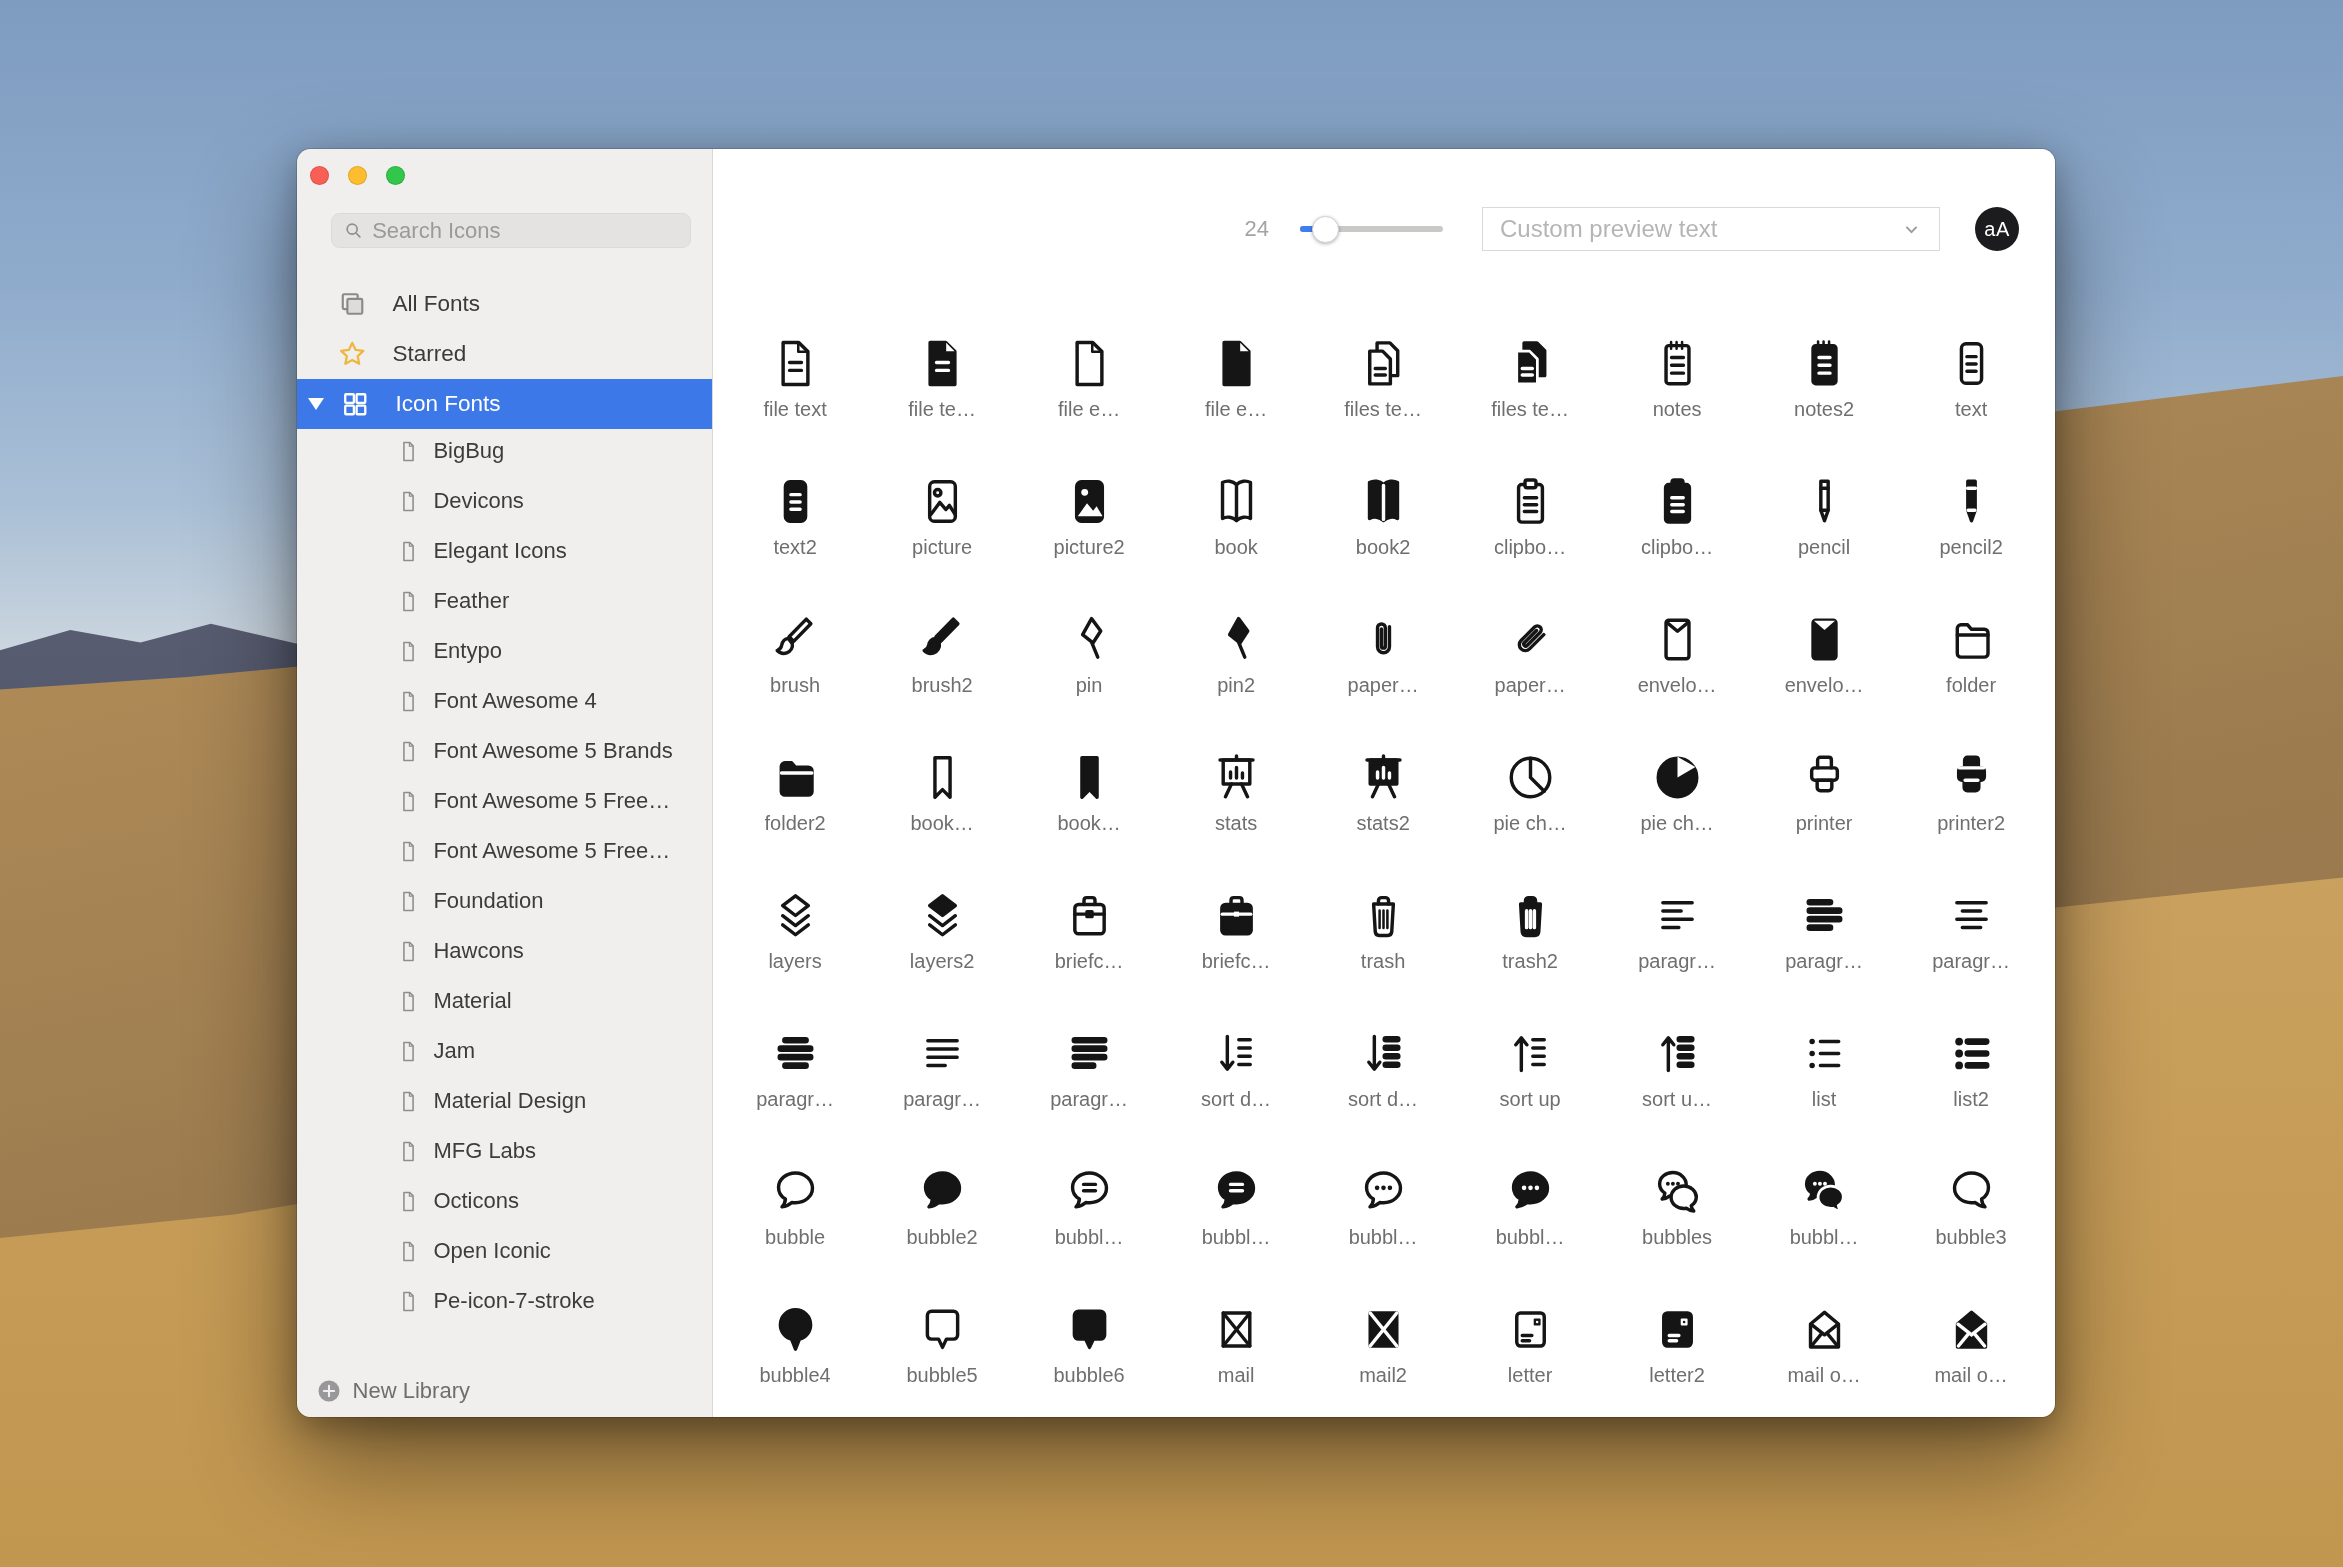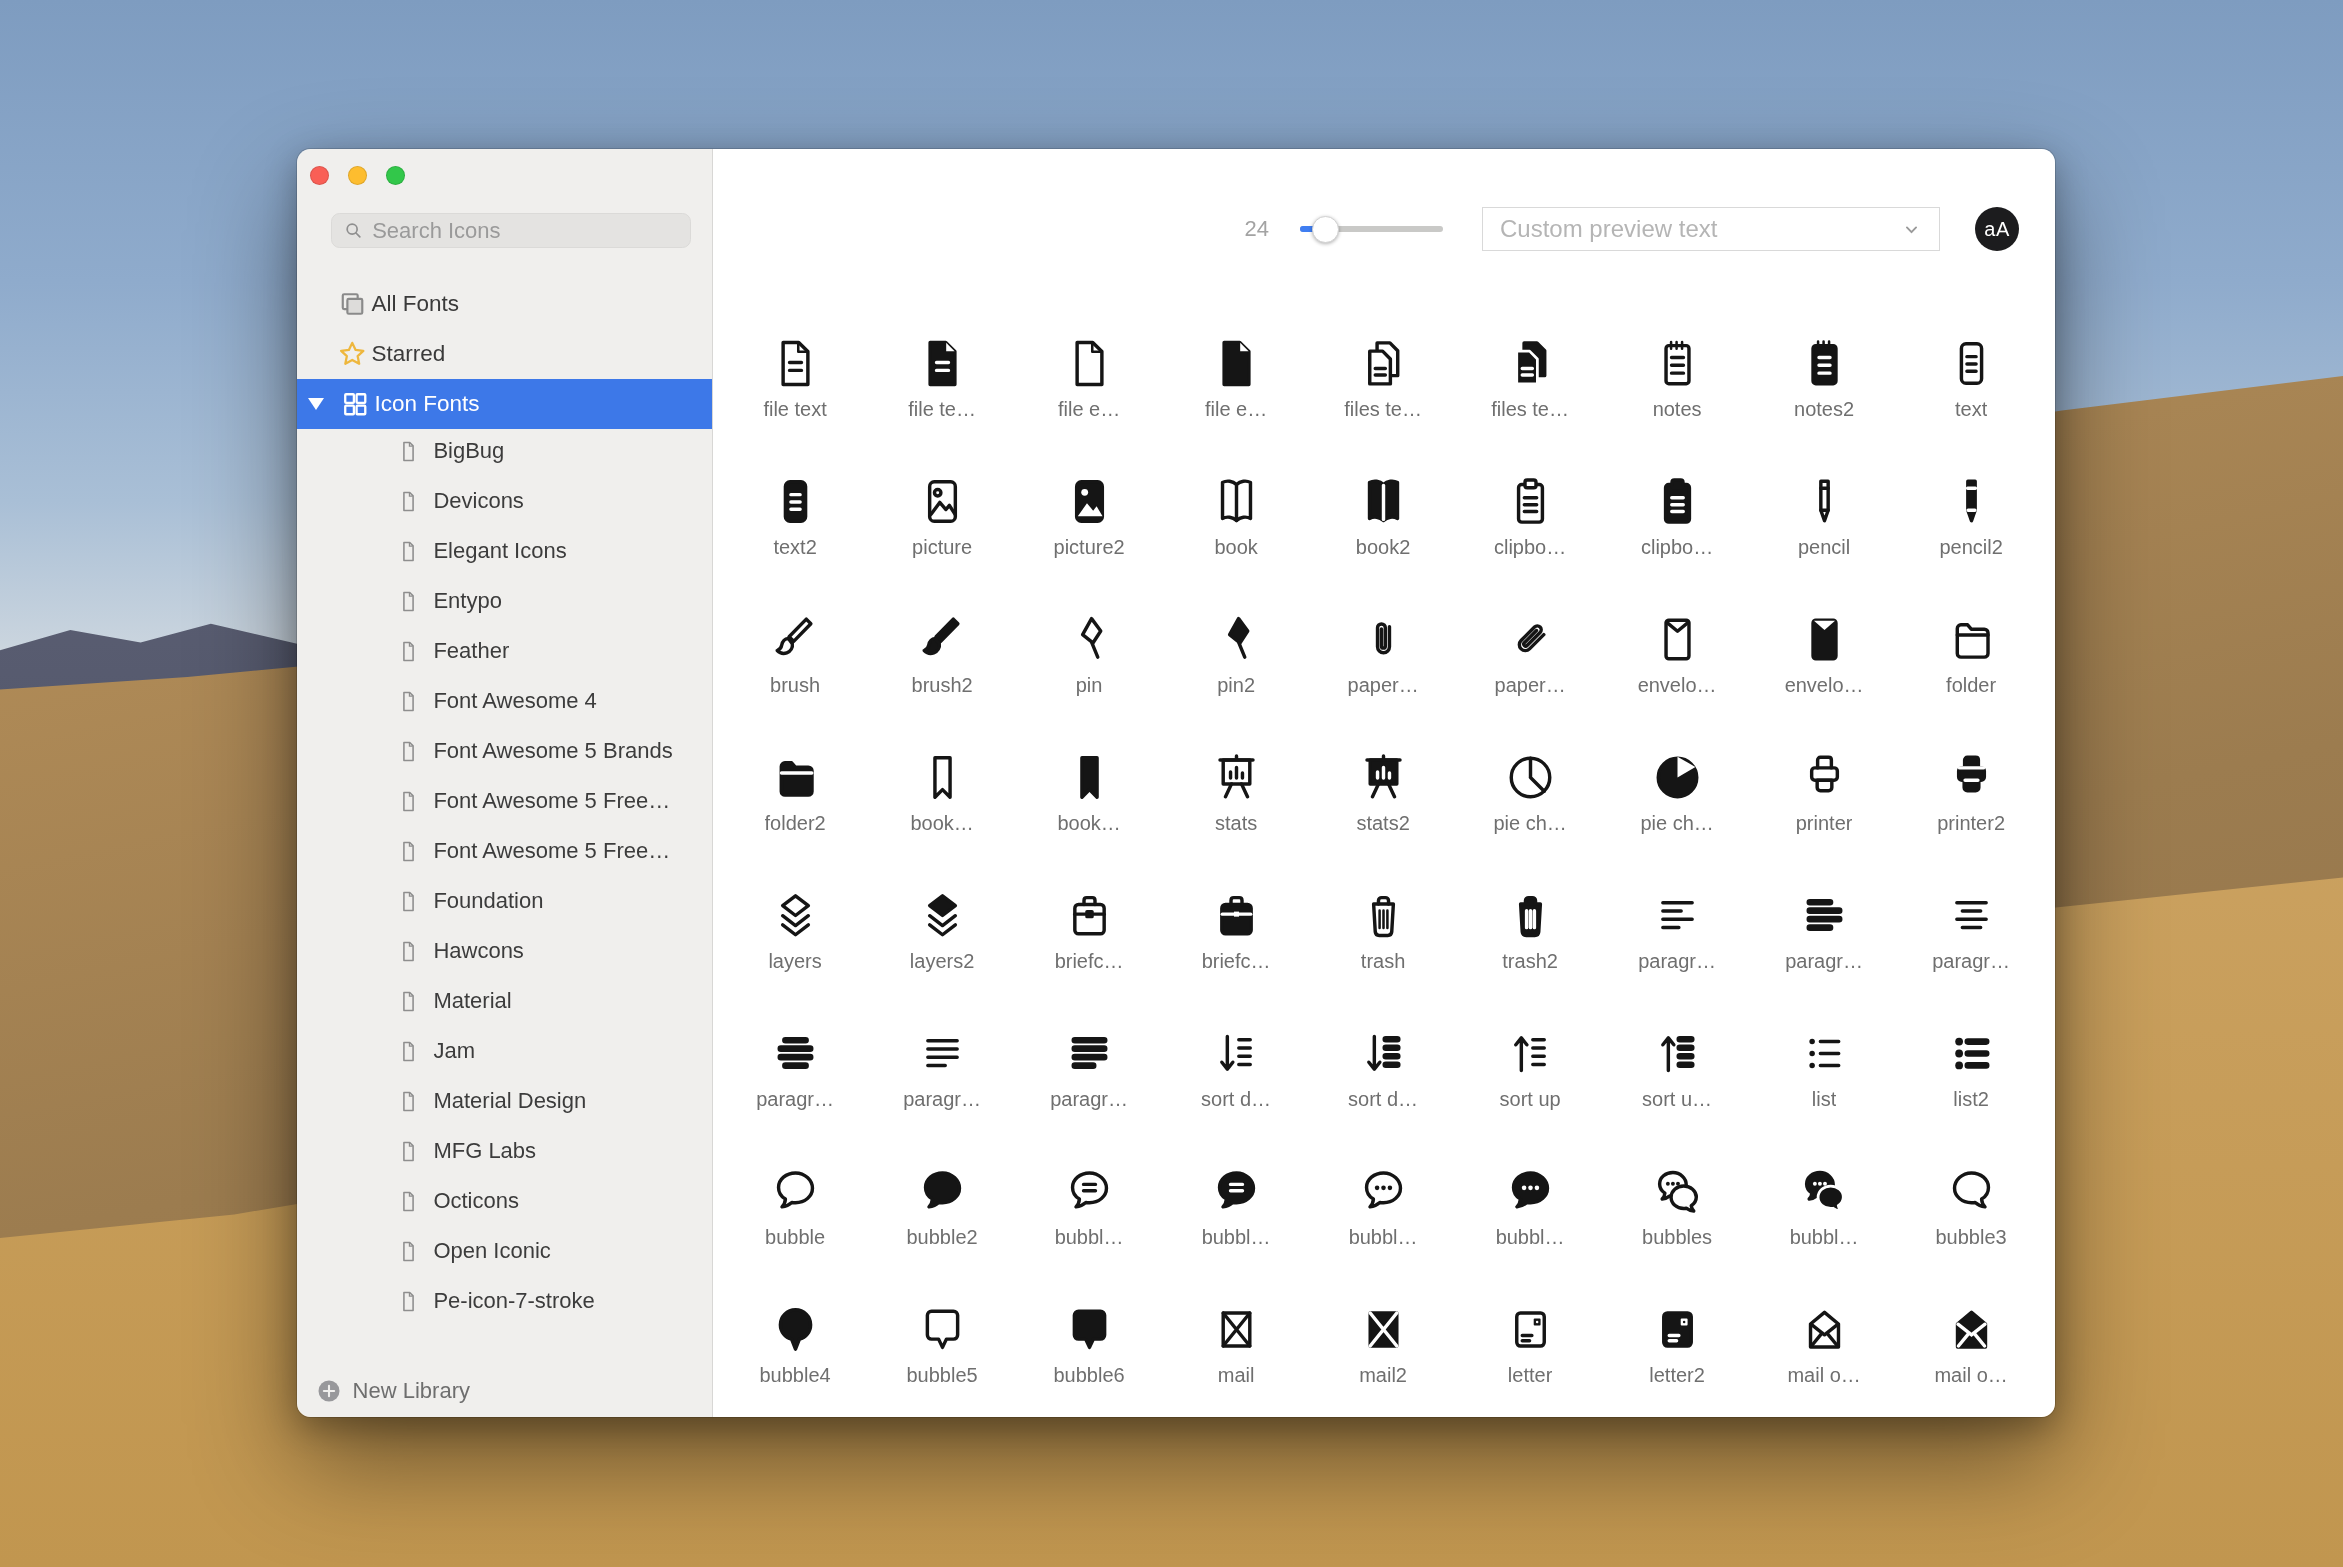--- a/index.html
+++ b/index.html
@@ -31,21 +31,21 @@
   .light.red { background:#f95f56; box-shadow:inset 0 0 0 1px rgba(0,0,0,.12); }
   .light.yellow { background:#fdbd2f; box-shadow:inset 0 0 0 1px rgba(0,0,0,.12); }
   .light.green { background:#32c74a; box-shadow:inset 0 0 0 1px rgba(0,0,0,.12); }
 
   .search { position:absolute; left:34px; top:64px; width:360px; height:35px;
     background:#e4e3e1; border:1px solid #dbdad8; border-radius:8.6px;
     display:flex; align-items:center; gap:7.6px; padding:0 9.6px; }
   .search .ph { color:#9a9a9a; font-size:22px; }
 
   .nav { position:absolute; left:0; right:0; top:130px; }
-  .navrow { height:50px; display:flex; align-items:center; padding-left:39px; gap:3px;
+  .navrow { height:50px; display:flex; align-items:center; padding-left:39px; gap:24px;
     color:#3a3a3a; font-size:22.5px; }
   .navrow svg { width:32.5px; height:32.5px; flex:none; }
   .navrow.selected { background:#3d78e8; color:#fff; padding-left:42px; position:relative; }
   .disclosure { position:absolute; left:10.5px; top:19px; width:0; height:0;
     border-left:8.6px solid transparent; border-right:8.6px solid transparent; border-top:12.4px solid #fff; }
 
   .lib-list { position:absolute; left:0; right:0; top:277px;margin-left:24px; }
   .librow { height:50px; display:flex; align-items:center; padding-left:75px; gap:12.4px;
     color:#3c3c3c; font-size:22px; }
   .librow svg { width:25px; height:25px; flex:none; }
@@ -162,28 +162,28 @@
             <path d="M7.6 3.4h5.6l3.2 3.2v14H7.6z" style="fill:none;stroke:#8e8e8e;stroke-width:1.5;stroke-linejoin:round"></path>
             <path d="M12.9 3.6v3.2h3.2" style="fill:none;stroke:#8e8e8e;stroke-width:1.2"></path>
           </svg>
           <span>Elegant Icons</span>
         </div>
         <div class="librow">
           <svg viewBox="0 0 24 24">
             <path d="M7.6 3.4h5.6l3.2 3.2v14H7.6z" style="fill:none;stroke:#8e8e8e;stroke-width:1.5;stroke-linejoin:round"></path>
             <path d="M12.9 3.6v3.2h3.2" style="fill:none;stroke:#8e8e8e;stroke-width:1.2"></path>
           </svg>
+          <span>Feather</span>
+        </div>
+        <div class="librow">
+          <svg viewBox="0 0 24 24">
+            <path d="M7.6 3.4h5.6l3.2 3.2v14H7.6z" style="fill:none;stroke:#8e8e8e;stroke-width:1.5;stroke-linejoin:round"></path>
+            <path d="M12.9 3.6v3.2h3.2" style="fill:none;stroke:#8e8e8e;stroke-width:1.2"></path>
+          </svg>
           <span>Entypo</span>
-        </div>
-        <div class="librow">
-          <svg viewBox="0 0 24 24">
-            <path d="M7.6 3.4h5.6l3.2 3.2v14H7.6z" style="fill:none;stroke:#8e8e8e;stroke-width:1.5;stroke-linejoin:round"></path>
-            <path d="M12.9 3.6v3.2h3.2" style="fill:none;stroke:#8e8e8e;stroke-width:1.2"></path>
-          </svg>
-          <span>Feather</span>
         </div>
         <div class="librow">
           <svg viewBox="0 0 24 24">
             <path d="M7.6 3.4h5.6l3.2 3.2v14H7.6z" style="fill:none;stroke:#8e8e8e;stroke-width:1.5;stroke-linejoin:round"></path>
             <path d="M12.9 3.6v3.2h3.2" style="fill:none;stroke:#8e8e8e;stroke-width:1.2"></path>
           </svg>
           <span>Font Awesome 4</span>
         </div>
         <div class="librow">
           <svg viewBox="0 0 24 24">

